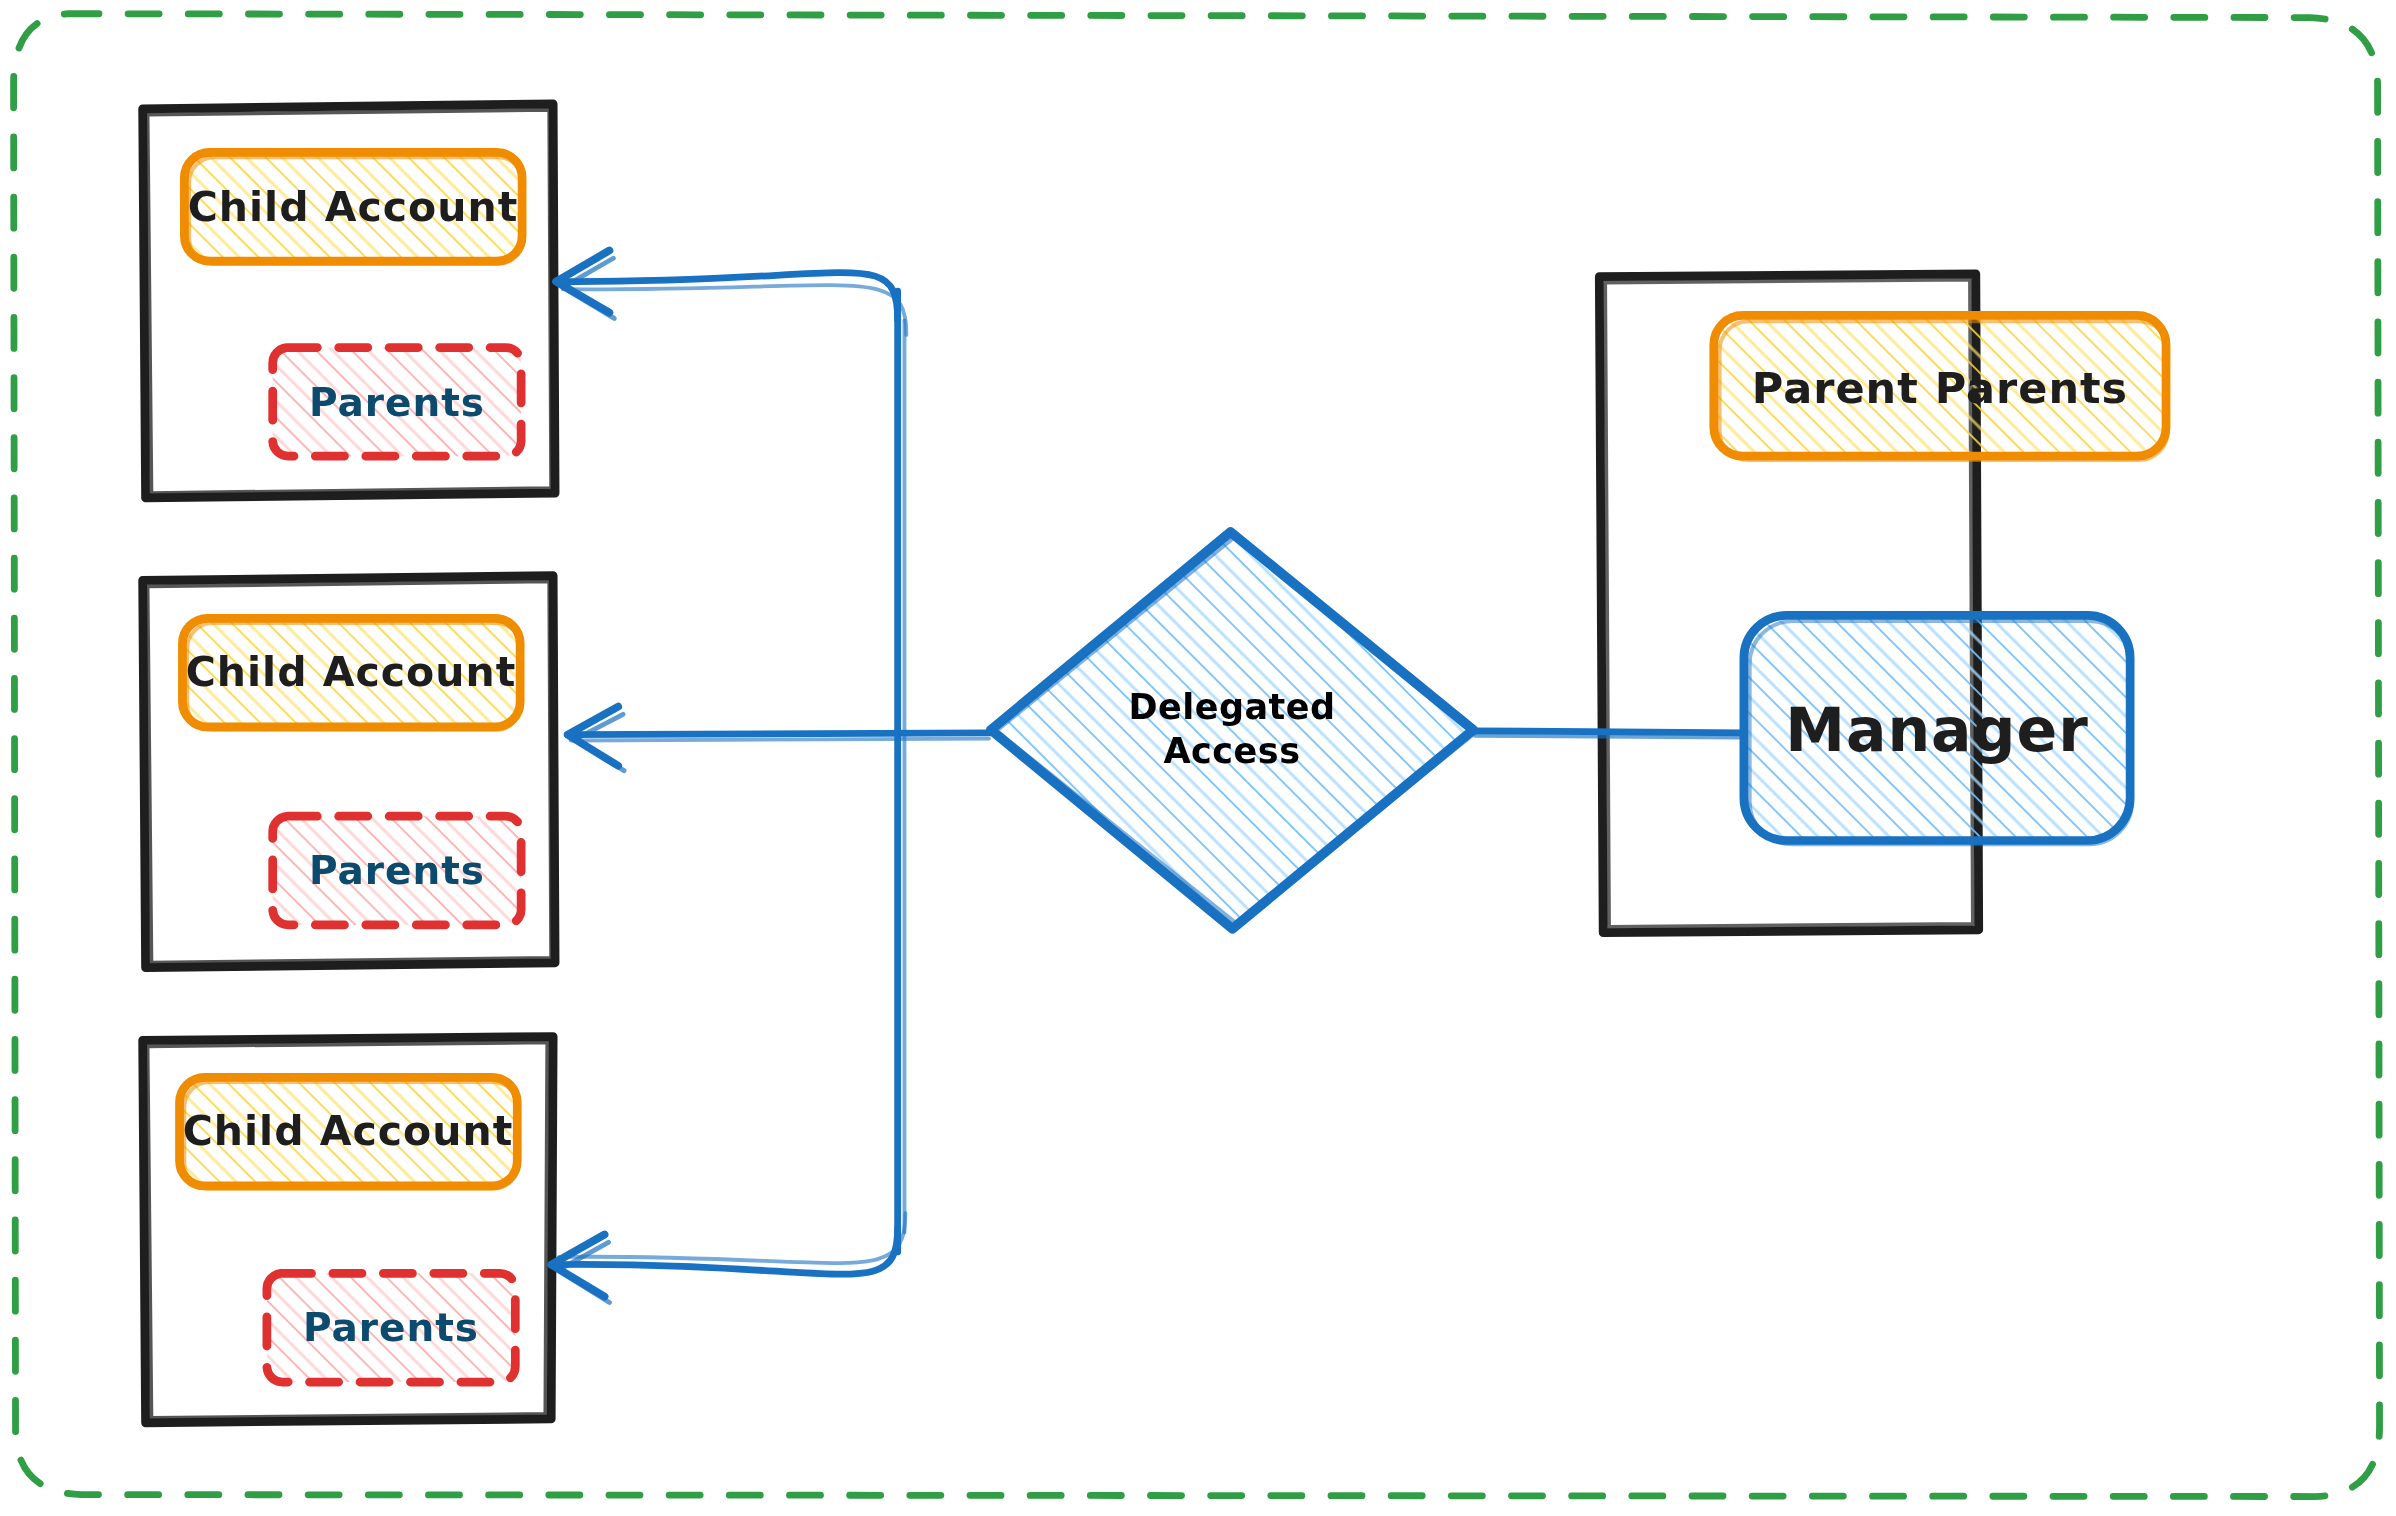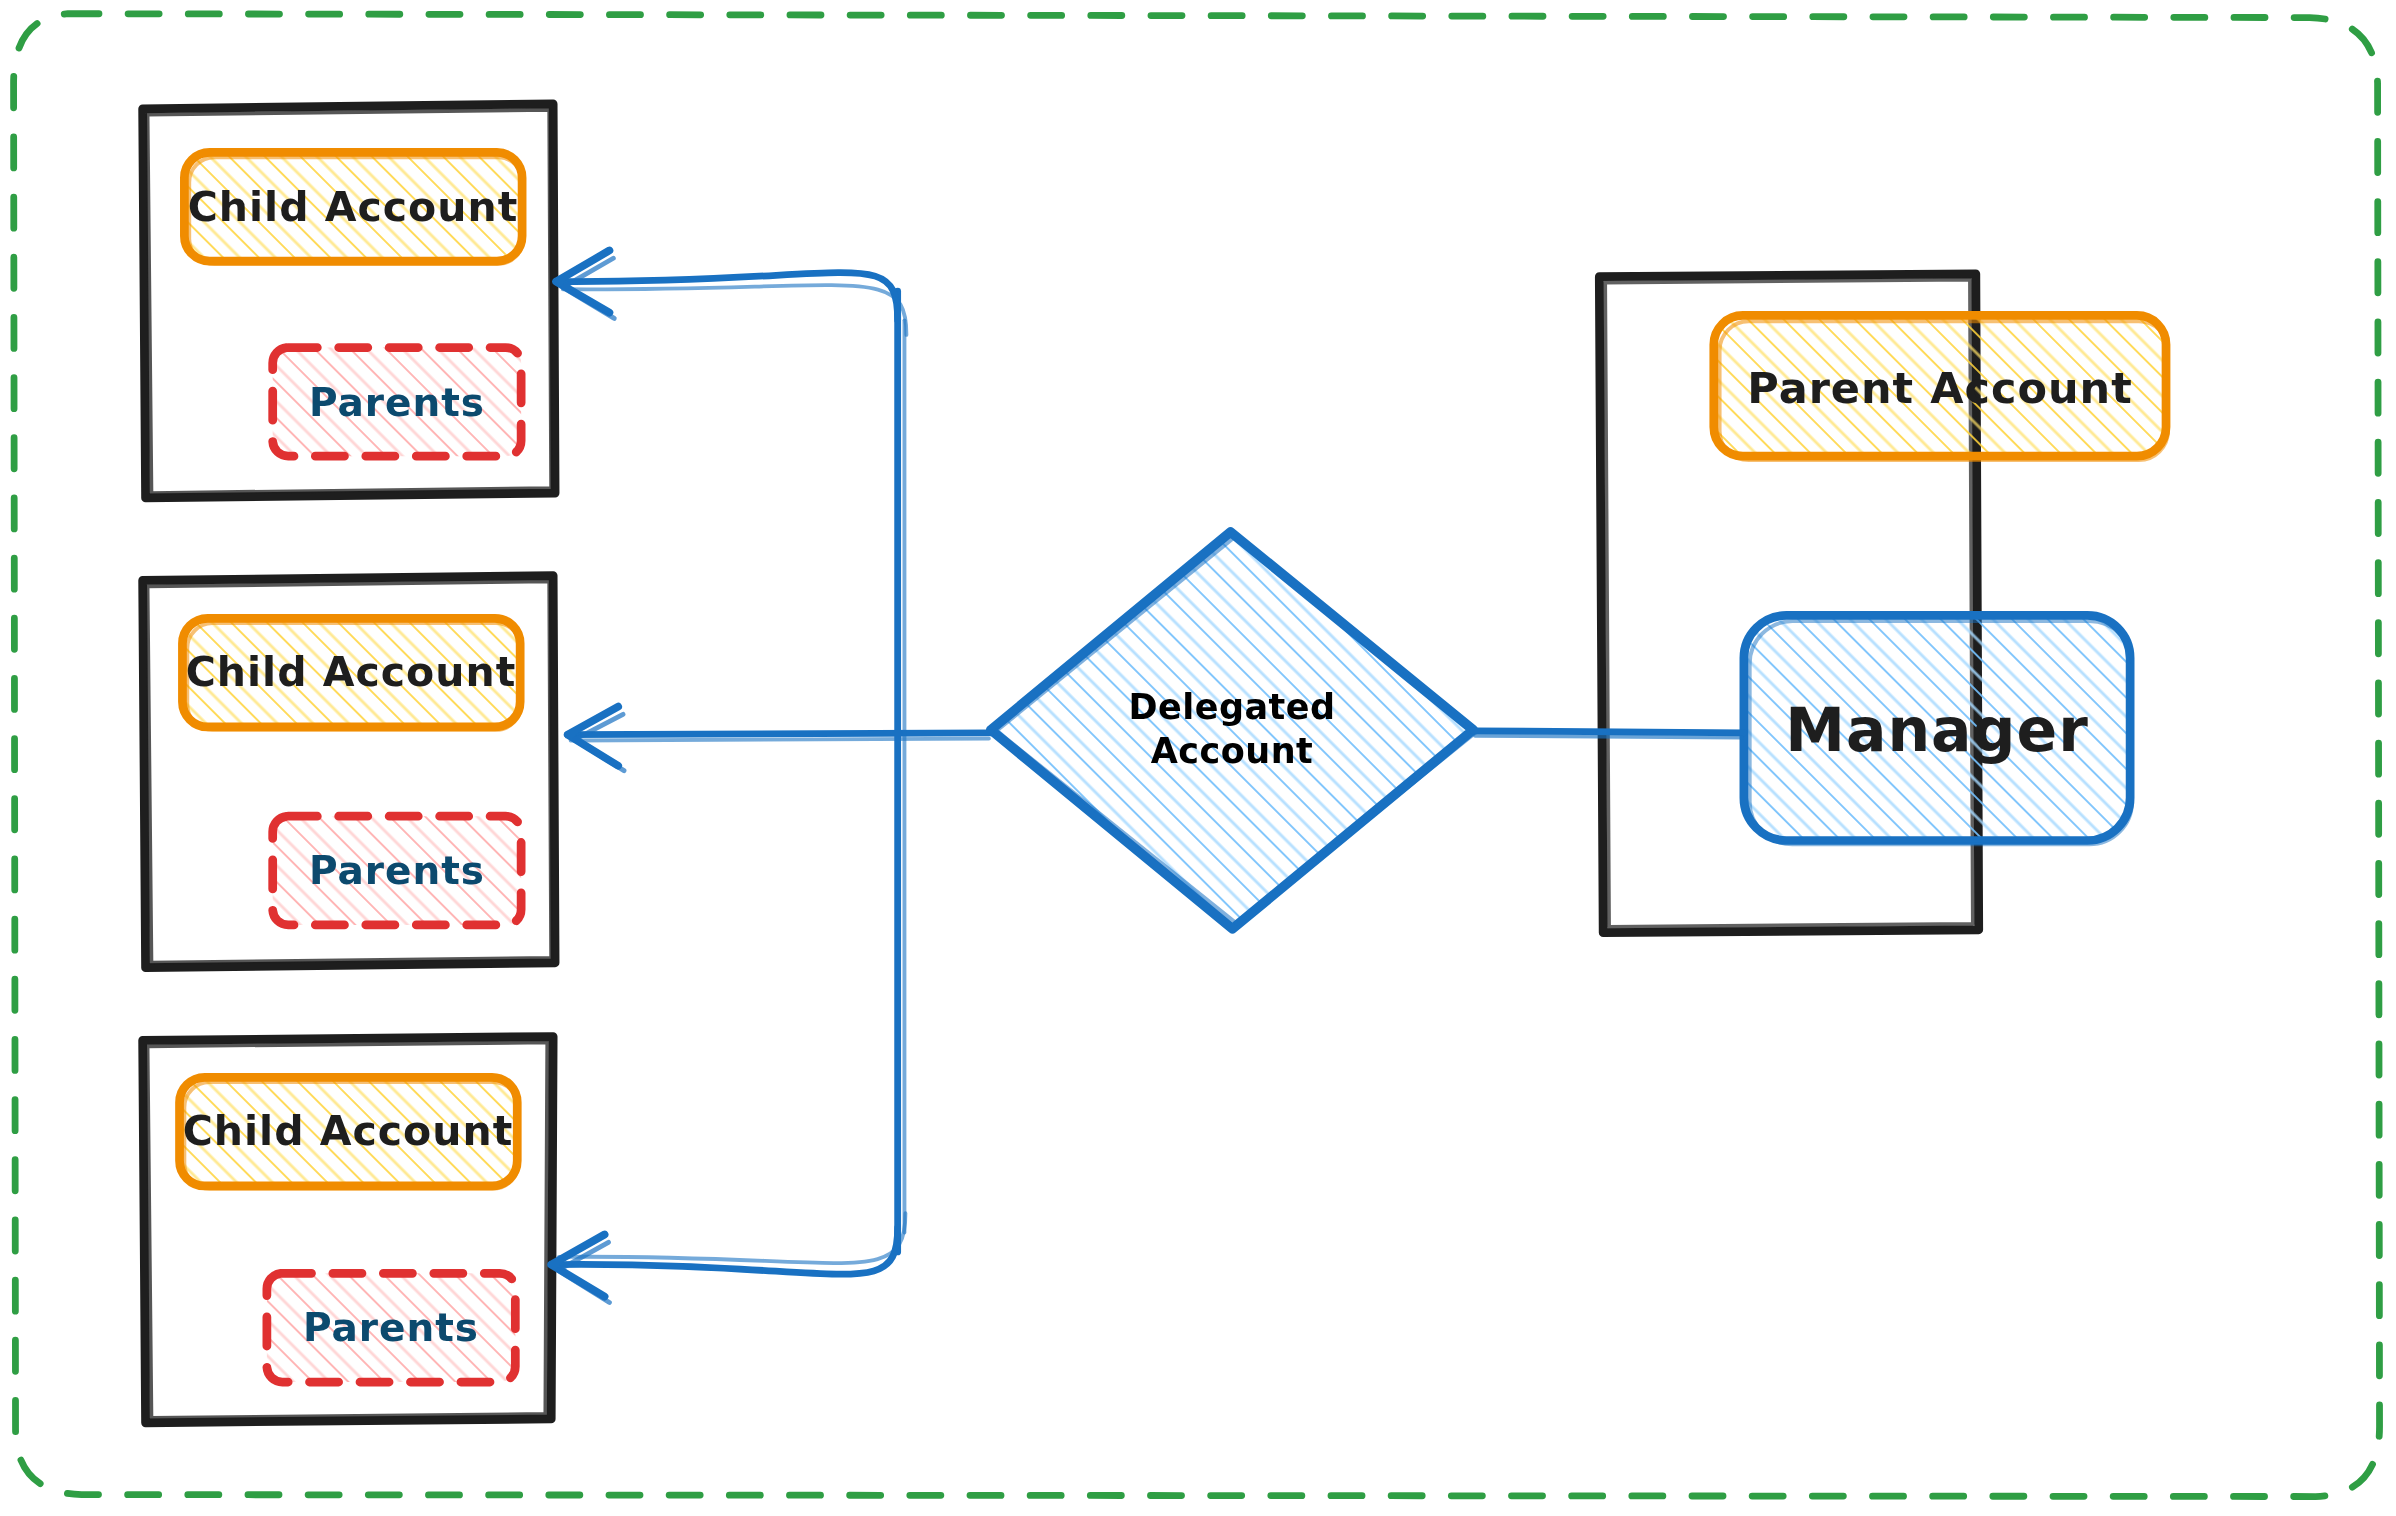--- a/index.html
+++ b/index.html
@@ -140,23 +140,23 @@
 
   <div class="lbl lbl-child" style="left:353px;top:207px;">Child Account</div>
   <div class="lbl lbl-parents" style="left:397px;top:402px;">Parents</div>
 
   <div class="lbl lbl-child" style="left:351px;top:672px;">Child Account</div>
   <div class="lbl lbl-parents" style="left:397px;top:870px;">Parents</div>
 
   <div class="lbl lbl-child" style="left:348px;top:1131px;">Child Account</div>
   <div class="lbl lbl-parents" style="left:391px;top:1327px;">Parents</div>
 
-  <div class="lbl lbl-parentacct" style="left:1940px;top:388px;">Parent Account</div>
+  <div class="lbl lbl-parentacct" style="left:1940px;top:388px;">Parent Parents</div>
 
   <div class="lbl lbl-manager" style="left:1937px;top:730px;">Manager</div>
 
   <div class="lbl lbl-delegated" style="left:1232px;top:730px;">
     <div>Delegated</div>
-    <div>Account</div>
+    <div>Access</div>
   </div>
 
 </div>
 
 
 </body></html>

